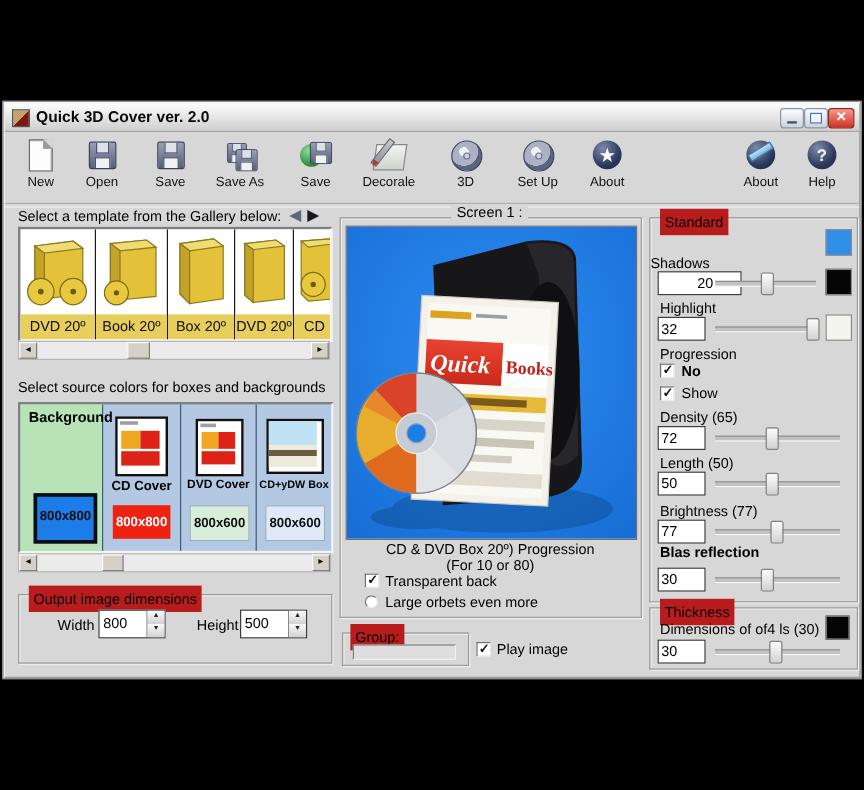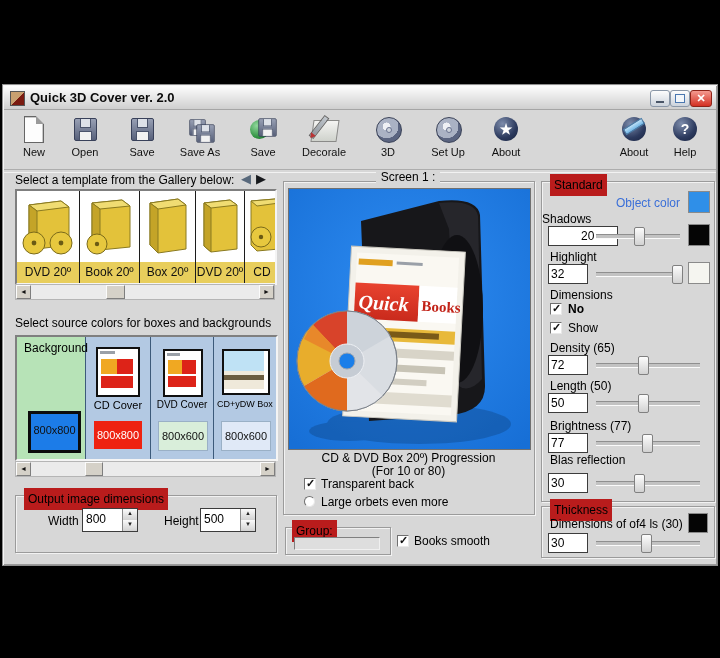--- a/index.html
+++ b/index.html
@@ -230,21 +230,21 @@
       <div class="gal-strip">CD</div>
     </div>
   </div>
   <div class="scrollbar" style="left:12px;top:199px;width:258px;">
     <div class="sb-btn" style="left:0;">◄</div>
     <div class="sb-btn" style="right:0;">►</div>
     <div class="sb-thumb" style="left:90px;width:17px;"></div>
   </div>
 
   <div class="abs small-lbl" style="left:12px;top:231px;">Select source colors for boxes and backgrounds</div>
-  <div class="abs sunken" style="left:12px;top:250px;width:259px;height:122px;display:flex;background:#b3c9e3;">
+  <div class="abs sunken" style="left:12px;top:250px;width:259px;height:122px;display:flex;background:#b3c9e3;font-weight:bold;">
     <div class="col-cell" style="width:69px;flex:none;background:#b7e3b7;">
       <div class="abs" style="left:7px;top:4px;font-size:12px;">Background</div>
       <div class="size-swatch" style="left: 11px; top: 74px; width: 47px; height: 36px; border: 3px solid rgb(12, 12, 12); line-height: 32px; background: rgb(28, 124, 232);">
         <span>800x800</span>
       </div>
     </div>
     <div class="col-cell" style="width:65px;flex:none;">
       <div class="thumb-frame" style="left:10px;top:10px;width:40px;height:46px;">
         <div class="abs" style="left:2px;top:2px;width:15px;height:3px;background:#9aa0a8;"></div>
         <div class="abs" style="left:3px;top:10px;width:16px;height:15px;background:#f0a822;"></div>
@@ -370,43 +370,42 @@
   <div class="checkbox checked" style="left:301px;top:393px;"></div>
   <div class="abs" style="left:318px;top:392px;font-size:12px;">Transparent back</div>
   <div class="checkbox round" style="left:301px;top:411px;width:11px;height:11px;"></div>
   <div class="abs" style="left:318px;top:410px;font-size:12px;">Large orbets even more</div>
 
   <div class="groupbox" style="left:282px;top:442px;width:104px;height:26px;">
     <div class="legend" style="left:6px;">Group:</div>
     <div class="abs" style="left:8px;top:9px;width:84px;height:11px;background:#dedede;border:1px solid;border-color:#808080 #f0f0f0 #f0f0f0 #808080;"></div>
   </div>
   <div class="checkbox checked" style="left:394px;top:450px;"></div>
-  <div class="abs" style="left:411px;top:449px;font-size:12px;">Books smooth</div>
+  <div class="abs" style="left:411px;top:449px;font-size:12px;">Play image</div>
 
   <div class="groupbox" style="left:538px;top:96px;width:172px;height:319px;">
     <div class="legend">Standard</div>
 
-    <div class="rt-lbl" style="left:0;top:14px;width:138px;text-align:right;color:#3a6fd8;">Object color</div>
     <div class="swatch" style="left: 146px; top: 9px; background: rgb(47, 143, 232);"></div>
 
     <div class="rt-lbl" style="left:0;top:30px;">Shadows</div>
     <input class="field rt-input" style="left: 6px; top: 44px; padding-left: 32px;" readonly="" value="20">
     <div class="slider-track" style="left:54px;top:52px;width:84px;">
       <div class="slider-thumb" style="left:38px;"></div>
     </div>
     <div class="swatch" style="left: 146px; top: 42px; background: rgb(5, 5, 5);"></div>
 
     <div class="rt-lbl" style="left:8px;top:68px;">Highlight</div>
     <input class="field rt-input" style="left: 6px; top: 82px;" readonly="" value="32">
     <div class="slider-track" style="left:54px;top:90px;width:84px;">
       <div class="slider-thumb" style="left:76px;"></div>
     </div>
     <div class="swatch" style="left: 146px; top: 80px; background: rgb(245, 245, 240);"></div>
 
-    <div class="rt-lbl" style="left:8px;top:106px;">Dimensions</div>
+    <div class="rt-lbl" style="left:8px;top:106px;">Progression</div>
     <div class="checkbox checked" style="left:8px;top:121px;"></div>
     <div class="rt-lbl" style="left:26px;top:120px;font-weight:bold;">No</div>
     <div class="checkbox checked" style="left:8px;top:140px;"></div>
     <div class="rt-lbl" style="left:26px;top:139px;">Show</div>
 
     <div class="rt-lbl" style="left:8px;top:159px;">Density (65)</div>
     <input class="field rt-input" style="left: 6px; top: 173px;" readonly="" value="72">
     <div class="slider-track" style="left:54px;top:181px;width:104px;">
       <div class="slider-thumb" style="left:42px;"></div>
     </div>
@@ -416,21 +415,21 @@
     <div class="slider-track" style="left:54px;top:219px;width:104px;">
       <div class="slider-thumb" style="left:42px;"></div>
     </div>
 
     <div class="rt-lbl" style="left:8px;top:237px;">Brightness (77)</div>
     <input class="field rt-input" style="left: 6px; top: 251px;" readonly="" value="77">
     <div class="slider-track" style="left:54px;top:259px;width:104px;">
       <div class="slider-thumb" style="left:46px;"></div>
     </div>
 
-    <div class="rt-lbl" style="left:8px;top:271px;">Blas reflection</div>
+    <div class="rt-lbl" style="left:8px;top:271px;font-weight:bold;">Blas reflection</div>
     <input class="field rt-input" style="left: 6px; top: 291px;" readonly="" value="30">
     <div class="slider-track" style="left:54px;top:299px;width:104px;">
       <div class="slider-thumb" style="left:38px;"></div>
     </div>
   </div>
 
   <div class="groupbox" style="left:538px;top:421px;width:172px;height:50px;">
     <div class="legend">Thickness</div>
     <div class="rt-lbl" style="left:8px;top:10px;">Dimensions of of4 ls (30)</div>
     <div class="swatch" style="left: 146px; top: 6px; width: 20px; height: 20px; background: rgb(5, 5, 5);"></div>

